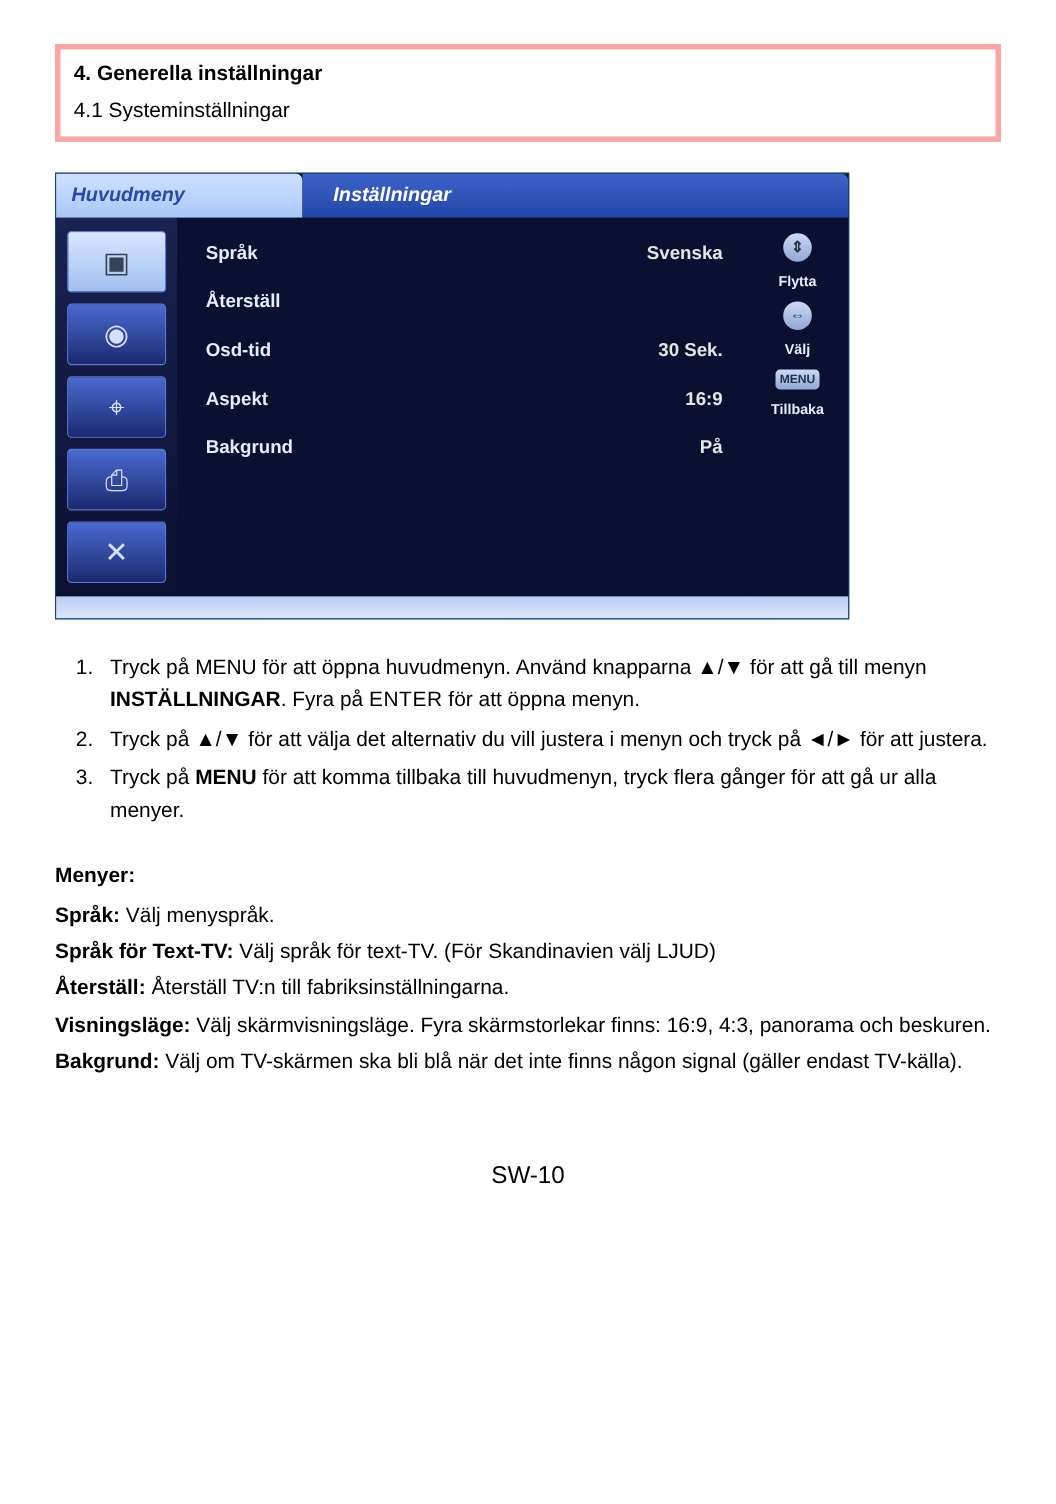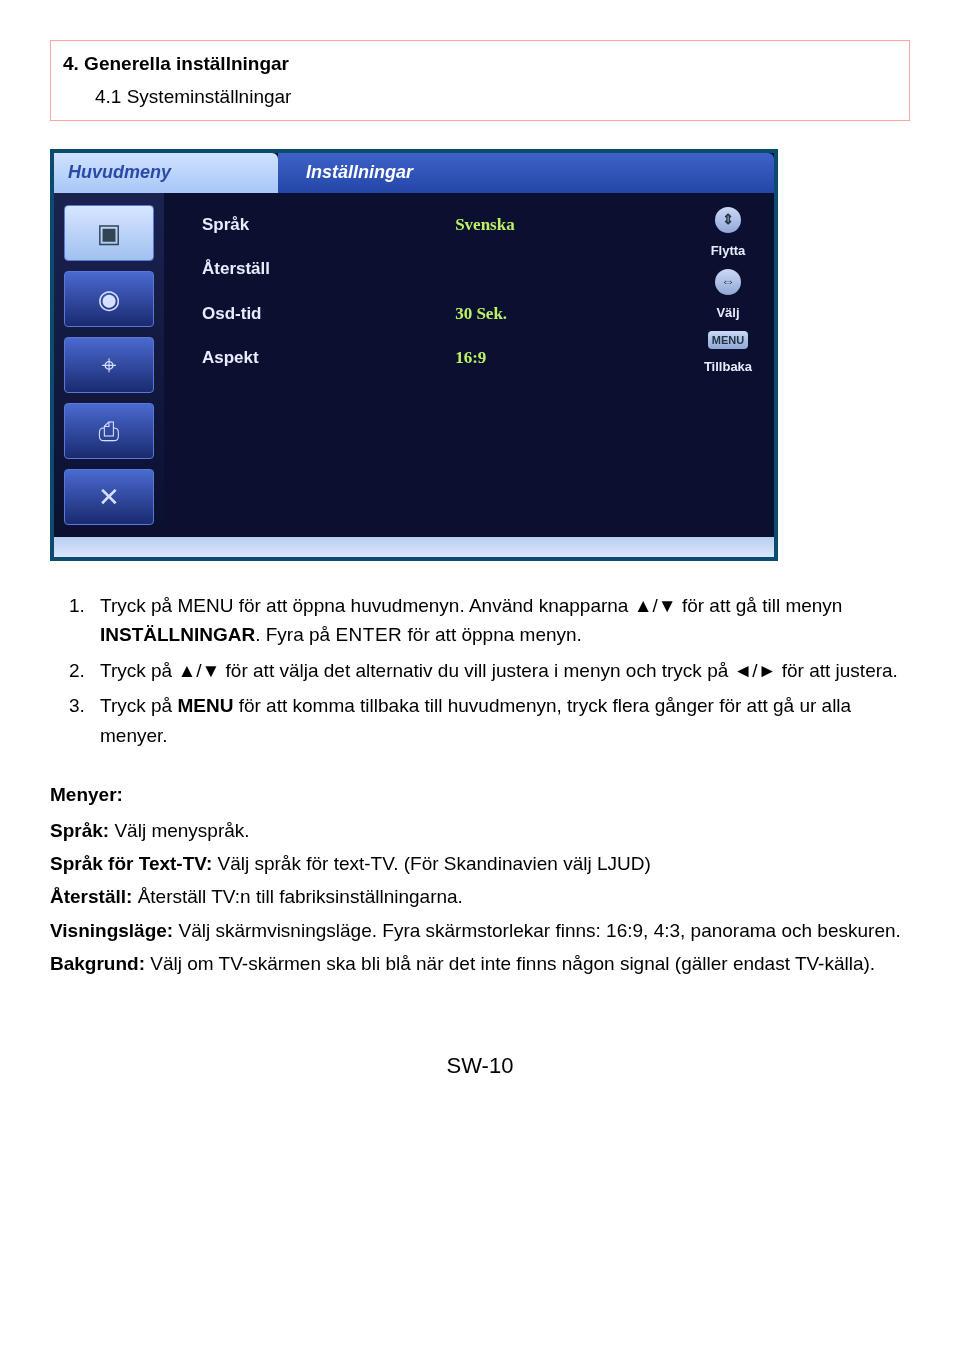--- a/index.html
+++ b/index.html
@@ -7,36 +7,36 @@
     padding: 40px 50px;
     font-family: Arial, Helvetica, sans-serif;
     font-size: 19px;
     line-height: 1.55;
     color: #000;
     background: #fff;
     width: 960px;
     box-sizing: border-box;
   }
   .box {
-    border: 1px solid #fca5a5;
+    border: 5px solid #fca5a5;
     padding: 8px 12px;
     margin-bottom: 28px;
   }
   .heading-main { font-weight: bold; }
   .heading-sub { margin-top: 28px; }
-  .sub-indent { margin-top: 4px; margin-left: 32px; }
+  .sub-indent { margin-top: 4px; }
 
   
   .tv-wrap { margin: 10px 0 30px 0; }
   .tv {
     width: 720px;
     background: #0b1030;
     padding: 0;
     font-family: Arial, sans-serif;
-    border: 4px solid #0c4a6e;
+    border: 1px solid #0c4a6e;
   }
   .tv-header {
     display: flex;
     height: 40px;
   }
   .tv-header .left {
     flex: 0 0 210px;
     background: linear-gradient(#cfe2ff, #a7c7f8);
     color: #2a4aa5;
     font-weight: bold;
@@ -84,23 +84,23 @@
   .sidebar .icn.sel {
     background: linear-gradient(#d6e6ff, #a0c0f0);
     color: #345;
   }
   .main {
     flex: 1;
     background: #0b1030;
     color: #fff;
     padding: 10px 18px 24px 22px;
   }
-  .main table { width: 100%; border-collapse: collapse; margin-left: 12px; }
+  .main table { width: 100%; border-collapse: collapse; }
   .main td { padding: 9px 4px; font-size: 17px; font-weight: bold; color:#e8ecff; }
-  .main td.val { color: #bef264; text-align: left; font-family: Liberation Serif, serif; }
+  .main td.val { color: #e5e5e5; text-align: right; }
   .rightbar {
     flex: 0 0 80px;
     background: #0b1030;
     padding: 14px 6px;
     display: flex;
     flex-direction: column;
     align-items: center;
     gap: 8px;
     color: #e8ecff;
     font-size: 13px;
@@ -177,20 +177,24 @@
                 <td class="val"></td>
               </tr>
           <tr>
                 <td>Osd-tid</td>
                 <td class="val">30 Sek.</td>
               </tr>
           <tr>
                 <td>Aspekt</td>
                 <td class="val">16:9</td>
               </tr>
+          <tr>
+                <td>Bakgrund</td>
+                <td class="val">På</td>
+              </tr>
         </tbody>
           </table>
       </div>
       <div class="rightbar">
         <div class="rsym">⇕</div>
         <div>Flytta</div>
         <div class="rsym">⇔</div>
         <div>Välj</div>
         <div class="rsym small">MENU</div>
         <div>Tillbaka</div>

